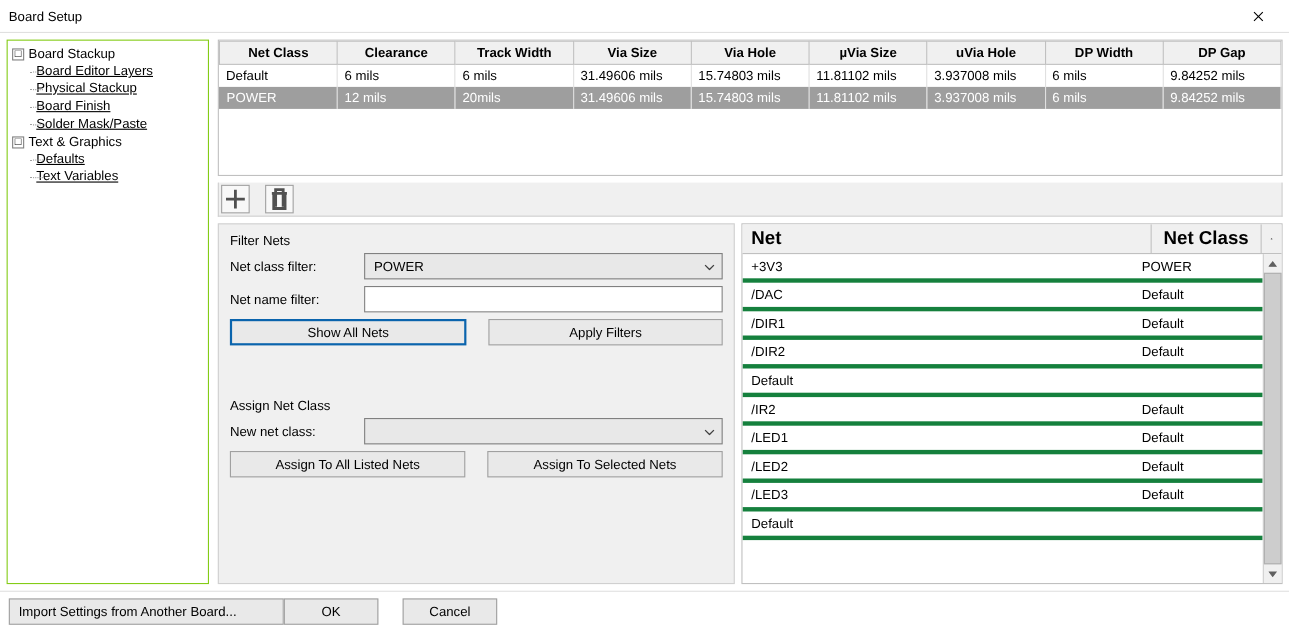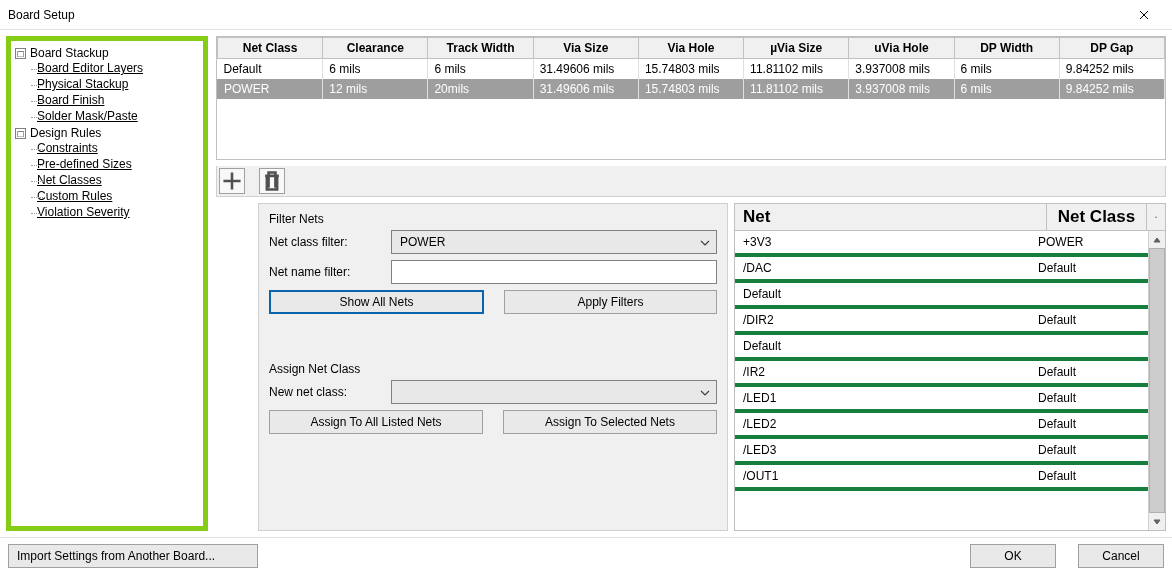--- a/index.html
+++ b/index.html
@@ -30,22 +30,22 @@
     cursor: default;
   }
   .titlebar .close svg { width: 10px; height:10px; stroke:#000; stroke-width:1; }
   .main-area {
     display: flex;
     padding: 6px;
     gap: 8px;
     height: 507px;
   }
   .tree-pane {
-    width: 202px;
-    border: 5px solid #84cc16;
+    width: 184px;
+    border: 1px solid #84cc16;
     background: #fff;
     padding: 4px 0;
     overflow: hidden;
   }
   .tree ul { list-style:none; margin:0; padding:0; }
   .tree li { white-space: nowrap; padding: 1px 0 1px 4px; font-size: 12px; }
   .tree .toggler {
     display:inline-flex; align-items:center; justify-content:center;
     width:11px; height:11px;
     border:1px solid #808080;
@@ -94,21 +94,21 @@
   .icon-btn {
     width:26px; height:26px;
     border:1px solid #a0a0a0;
     background:#f8f8f8;
     display:flex; align-items:center; justify-content:center;
     cursor:default;
   }
   .icon-btn svg { stroke:#505050; fill:none; stroke-width:1.5;}
 
   .bottom-split { display:flex; flex:1; gap:6px; min-height:0;}
-  .left-controls { width:470px; display:flex; flex-direction:column; gap:14px; background:#f0f0f0; border:1px solid #d0d0d0; padding:8px 10px;margin-left:42px;}
+  .left-controls { width:470px; display:flex; flex-direction:column; gap:14px; background:#f0f0f0; border:1px solid #d0d0d0; padding:8px 10px;}
   .group-label { font-size:12px; margin-bottom:4px; }
   .form-row { display:flex; align-items:center; gap:10px; margin-bottom:6px;justify-content:flex-end;}
   .form-row label { width:112px; font-size:12px;}
   .combo {
     flex:1;
     border:1px solid #808080;
     background:#e8e8e8;
     height:24px;
     display:flex; align-items:center; justify-content:space-between;
     padding:0 6px 0 8px;
@@ -150,21 +150,21 @@
   .nets-row .cell.net { flex:1;}
   .nets-row .cell.cls { width:118px;}
   .scrollbar-v {
     width:17px; background:#f0f0f0; border-left:1px solid #d0d0d0;
     display:flex; flex-direction:column; justify-content:space-between;
   }
   .scrollbar-v .arrow{ height:17px; display:flex;align-items:center;justify-content:center;}
   .scrollbar-v .arrow svg{ width:8px;height:6px; stroke:#606060; fill:#606060;}
   .scrollbar-v .thumb{ flex:1; margin:0; background:#cdcdcd; border:1px solid #b0b0b0;}
   .footer {
-    display:flex; justify-content:space-between; align-items:center;
+    display:flex; justify-content:flex-start; align-items:center;
     padding:6px 8px;
     border-top:1px solid #e0e0e0;
     height:36px;
   }
   .footer .btn { flex:none; width:86px;}
   .footer .right-btns { display:flex; gap:22px;}
   .footer .import-btn { flex:none; width:250px; padding:0 8px; justify-content:flex-start;}
 </style>
 </head>
 <body>
@@ -186,27 +186,24 @@
         <li class="parent">
           <span class="toggler">□</span><span>Board Stackup</span>
           <ul class="children">
             <li><span>Board Editor Layers</span></li>
             <li><span>Physical Stackup</span></li>
             <li><span>Board Finish</span></li>
             <li><span>Solder Mask/Paste</span></li>
           </ul>
         </li>
         <li class="parent">
-          <span class="toggler">□</span><span>Design Rules</span>
+          <span class="toggler">□</span><span>Text &amp; Graphics</span>
           <ul class="children">
-            <li><span>Constraints</span></li>
-            <li><span>Pre-defined Sizes</span></li>
-            <li><span>Net Classes</span></li>
-            <li><span>Custom Rules</span></li>
-            <li><span>Violation Severity</span></li>
+            <li><span>Defaults</span></li>
+            <li><span>Text Variables</span></li>
           </ul>
         </li>
       </ul>
     </div>
   </div>
 
   <div class="right-pane">
 
     <div class="netclass-table-wrap">
       <table class="netclass">
@@ -320,20 +317,21 @@
           <div class="nets-body" id="nets-body">
               <div class="nets-row">
                 <div class="cell net">+3V3</div>
                 <div class="cell cls">POWER</div>
               </div>
               <div class="nets-row">
                 <div class="cell net">/DAC</div>
                 <div class="cell cls">Default</div>
               </div>
               <div class="nets-row">
+                <div class="cell net">/DIR1</div>
                 <div class="cell cls">Default</div>
               </div>
               <div class="nets-row">
                 <div class="cell net">/DIR2</div>
                 <div class="cell cls">Default</div>
               </div>
               <div class="nets-row">
                 <div class="cell cls">Default</div>
               </div>
               <div class="nets-row">
@@ -346,21 +344,20 @@
               </div>
               <div class="nets-row">
                 <div class="cell net">/LED2</div>
                 <div class="cell cls">Default</div>
               </div>
               <div class="nets-row">
                 <div class="cell net">/LED3</div>
                 <div class="cell cls">Default</div>
               </div>
               <div class="nets-row">
-                <div class="cell net">/OUT1</div>
                 <div class="cell cls">Default</div>
               </div>
             </div>
           <div class="scrollbar-v">
             <div class="arrow">
                 <svg viewBox="0 0 8 6">
                   <path d="M1 5 L4 1 L7 5 Z"></path>
                 </svg>
               </div>
             <div class="thumb"></div>

